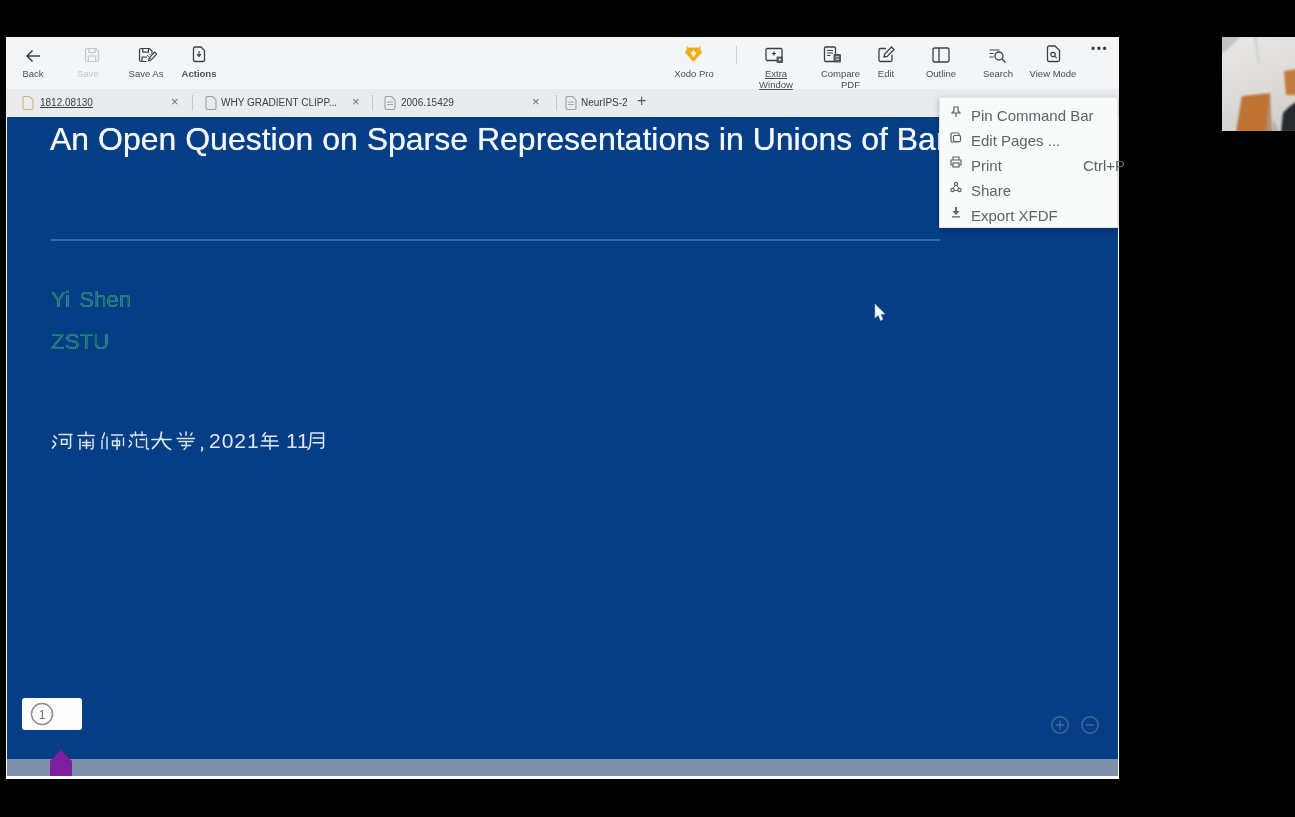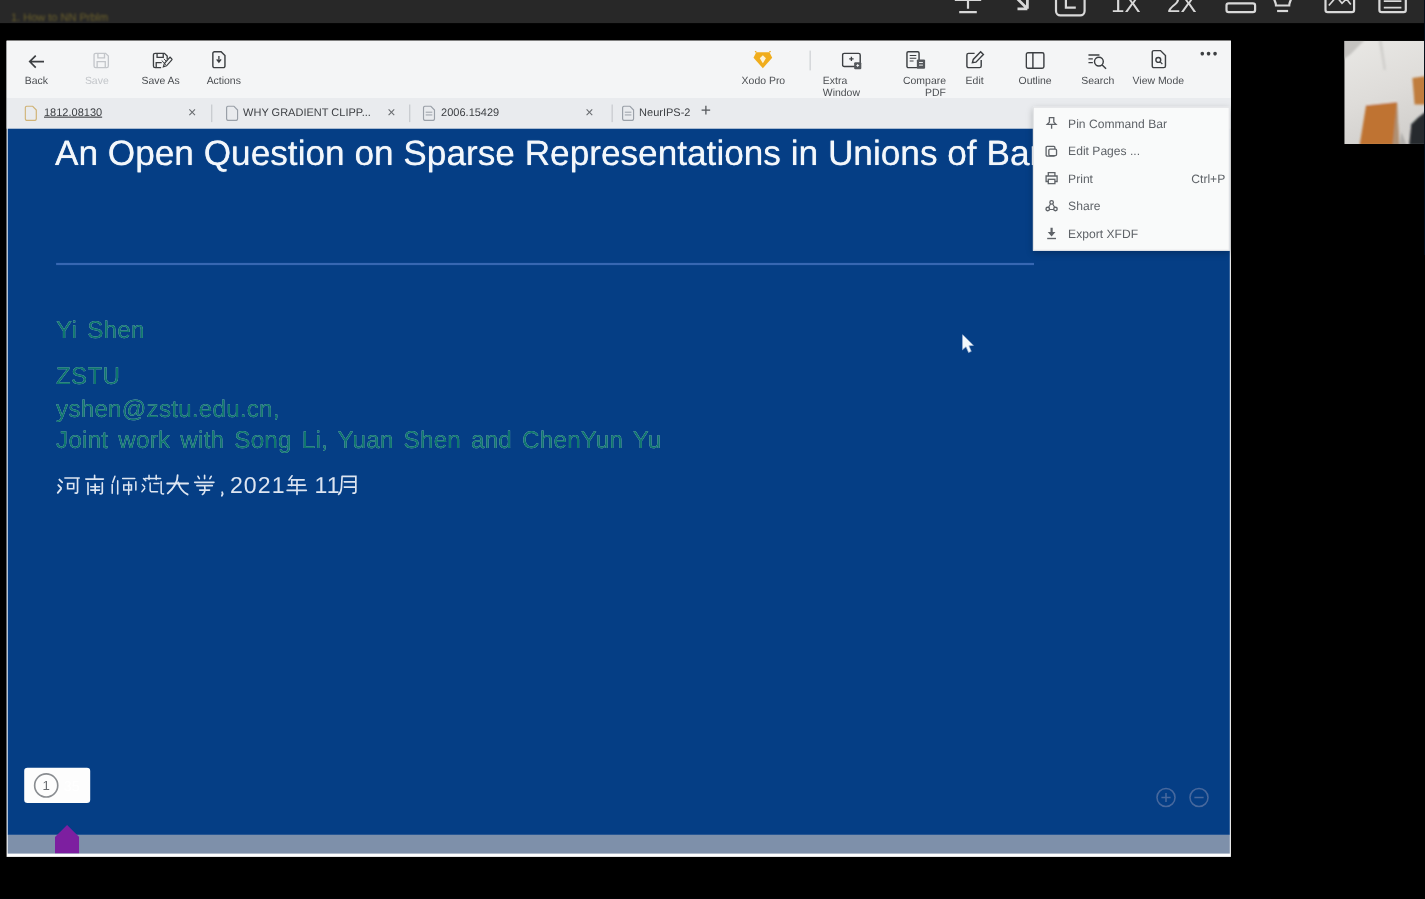--- a/index.html
+++ b/index.html
@@ -5,47 +5,20 @@
   html,body{margin:0;padding:0;background:#000;}
   #stage{position:relative;width:1295px;height:817px;background:#000;overflow:hidden;
          font-family:"Liberation Sans",sans-serif;}
   .abs{position:absolute;}
   .body{left:51px;color:#0f766e;font-size:22px;letter-spacing:0.2px;word-spacing:2.8px;text-shadow:0 0 0.6px #ccd8ea;}
 </style>
 </head>
 <body>
 <div id="stage">
 
-  <div class="abs" style="left:0;top:0;width:1295px;height:21px;background:#282828;overflow:hidden;">
-    <div class="abs" style="left:10px;top:11px;width:240px;height:10px;color:#7a6c2c;font-size:10px;filter:blur(1.2px);opacity:0.85;">1. How to NN Prblm</div>
-    <svg class="abs" style="left:860px;top:-14px;" width="430" height="35" viewBox="0 0 430 35" fill="none" stroke="#d8d8d8" stroke-width="2">
-
-      <path d="M8 14h24M20 14v8M12 25h16"></path>
-
-      <path d="M62 10l12 12M74 22v-9M74 22h-9" stroke-width="2.5"></path>
-
-      <rect x="100" y="2" width="26" height="26" rx="4"></rect>
-      <path d="M109 9v12h9"></path>
-
-      <text x="150" y="25" fill="#d8d8d8" stroke="none" font-size="22" font-family="Liberation Sans">1X</text>
-      <text x="201" y="25" fill="#d8d8d8" stroke="none" font-size="22" font-family="Liberation Sans">2X</text>
-
-      <rect x="255" y="3" width="26" height="10" rx="2"></rect>
-      <rect x="255" y="17" width="26" height="8" rx="2"></rect>
-
-      <path d="M297 5c0 9 3 10 3 14h12c0-4 3-5 3-14z"></path>
-      <path d="M301 24h10"></path>
-
-      <rect x="345" y="1" width="26" height="24" rx="2"></rect>
-      <path d="M348 19l7-8 5 6 4-4 4 5" stroke-width="1.5"></path>
-
-      <rect x="394" y="1" width="24" height="24" rx="2"></rect>
-      <path d="M398 9h16M398 15h16M398 21h16" stroke-width="1.5"></path>
-    </svg>
-  </div>
 
   <div class="abs" style="left:1222px;top:37px;width:73px;height:94px;overflow:hidden;background:#111;">
     <svg width="73" height="94" viewBox="0 0 73 94">
       <defs>
         <linearGradient id="wall" x1="0" y1="0" x2="0.3" y2="1">
           <stop offset="0" stop-color="#e9e8e5"></stop>
             <stop offset="0.6" stop-color="#dedcd9"></stop>
             <stop offset="1" stop-color="#d3d1ce"></stop>
         </linearGradient>
         <filter id="soft" x="-20%" y="-20%" width="140%" height="140%">
@@ -100,37 +73,37 @@
       <path d="M4.8 1.8v3.4h5.6V1.8M4 14.2V10h5"></path>
       <path d="M10.5 13.8l0.9-3L16.6 5l2 2-5.2 5.8z" stroke-width="1.1"></path>
       <path d="M9 8l4 4M11 6.5l2 2" stroke-width="0.9"></path>
     </svg>
     <div class="abs" style="left:124px;top:31px;width:44px;text-align:center;">Save As</div>
 
     <svg class="abs" style="left:192px;top:9px" width="14" height="17" viewBox="0 0 14 17" fill="none" stroke="#3c3f42" stroke-width="1.3">
       <path d="M1.5 2.5A1.5 1.5 0 0 1 3 1h6l3.5 3.5V14a1.5 1.5 0 0 1-1.5 1.5H3A1.5 1.5 0 0 1 1.5 14z"></path>
       <path d="M7 5v5M5 8l2 2.5L9 8" stroke-width="1.2" fill="none"></path>
     </svg>
-    <div class="abs" style="left:179px;top:31px;width:40px;text-align:right;">Actions</div>
+    <div class="abs" style="left:179px;top:31px;width:40px;text-align:center;font-weight:bold;">Actions</div>
 
     <svg class="abs" style="left:684px;top:9px" width="19" height="17" viewBox="0 0 19 17">
       <path d="M3.5 1.5h12l2.5 5-8.5 9.5L1 6.5z" fill="#f0ad1c"></path>
       <path d="M9.5 4.2l2.8 2.8-2.8 4.4-2.8-4.4z" fill="#fdf3d8"></path>
       <path d="M2.5 0.5l1 1M16.5 0.5l-1 1" stroke="#f0ad1c" stroke-width="1.2"></path>
     </svg>
     <div class="abs" style="left:668px;top:31px;width:52px;text-align:center;">Xodo Pro</div>
     <div class="abs" style="left:736px;top:9px;width:1px;height:18px;background:#c9ccd0;"></div>
 
     <svg class="abs" style="left:765px;top:10px" width="19" height="17" viewBox="0 0 19 17" fill="none" stroke="#3c3f42" stroke-width="1.3">
       <rect x="1" y="1.5" width="16" height="12" rx="1.5"></rect>
       <path d="M9 4.5v4M7 6.5h4" stroke-width="1.2"></path>
       <rect x="11.5" y="9.5" width="6.5" height="6.5" rx="1" fill="#55585c" stroke="none"></rect>
       <path d="M13.5 12.5h2.5M14.7 11.3v2.5" stroke="#f4f5f6" stroke-width="0.9"></path>
     </svg>
-    <div class="abs" style="left:748px;top:31px;width:56px;">Extra<br>Window</div>
+    <div class="abs" style="left:748px;top:31px;width:56px;text-align:center;text-decoration:underline;">Extra<br>Window</div>
 
     <svg class="abs" style="left:823px;top:9px" width="19" height="18" viewBox="0 0 19 18" fill="none" stroke="#3c3f42" stroke-width="1.3">
       <rect x="1.5" y="1" width="11" height="14.5" rx="1.2"></rect>
       <path d="M4 4.5h6M4 7h6M4 9.5h3.5" stroke-width="1"></path>
       <rect x="10.5" y="8" width="7.5" height="8.5" rx="1" fill="#55585c" stroke="none"></rect>
       <path d="M12.5 10.8h3.5M12.5 13.2h3.5" stroke="#f4f5f6" stroke-width="0.9"></path>
     </svg>
     <div class="abs" style="left:804px;top:31px;width:56px;text-align:right;">Compare<br>PDF</div>
 
     <svg class="abs" style="left:877px;top:8px" width="19" height="19" viewBox="0 0 19 19" fill="none" stroke="#3c3f42" stroke-width="1.3">
@@ -191,22 +164,20 @@
     </svg>
     <div class="abs" style="left:581px;top:8px;">NeurIPS-2</div>
     <div class="abs" style="left:637px;top:3px;font-size:16px;color:#55585c;">+</div>
   </div>
 
   <div class="abs" style="left:0;top:0;width:1295px;height:817px;pointer-events:none;">
     <div class="abs" style="left:50px;top:121px;width:1000px;color:#f3f7fb;font-size:32px;white-space:nowrap;text-shadow:0 0 0.7px #e8eef8;">An Open Question on Sparse Representations in Unions of Banach</div>
     <div class="abs" style="left:51px;top:239px;width:889px;height:1.5px;background:#3767b2;"></div>
     <div class="abs body" style="top:287px;">Yi Shen</div>
     <div class="abs body" style="top:329px;">ZSTU</div>
-    <div class="abs body" style="top:359px;">yshen@zstu.edu.cn,</div>
-    <div class="abs body" style="top:387px;">Joint work with Song Li, Yuan Shen and ChenYun Yu</div>
 
     <svg class="abs" style="left:51px;top:430px;" width="290" height="22" viewBox="0 0 290 22" fill="none" stroke="#dde5f1" stroke-width="1.7" stroke-linecap="round">
       <g>
 
         <path d="M3 6l2.5 2.5M2 11l2.5 2.5M1.5 18l3-3.5"></path>
         <path d="M8 4.5h13M19.5 4.5v12.5q0 1.6-2.2 1.2M10.5 9.5h5.5v4.8h-5.5z" stroke-width="1.5"></path>
 
         <path d="M35 2v3.2M27 5.5h16M29 9v10.5M42 9v8.5q0 1.7-2 1.4M31.5 12.5h8M35.5 10v8.5M31.5 15.5h8" stroke-width="1.5"></path>
 
         <path d="M53.5 3l-2 5.5M51 10.5v8M56 7v12M60.5 5h11M66 8v11.5M61.5 11h7v4.5h-7zM72.5 8v7.5" stroke-width="1.4"></path>
@@ -239,21 +210,21 @@
     <div class="abs" style="left:58px;top:707px;color:#ffffff;font-size:13px;">35</div>
 
     <svg class="abs" style="left:1050px;top:715px;" width="50" height="20" viewBox="0 0 50 20" fill="none" stroke="#47689d" stroke-width="1.4">
       <circle cx="10" cy="10" r="8.2"></circle>
         <path d="M5.8 10h8.4M10 5.8v8.4"></path>
       <circle cx="40" cy="10" r="8.2"></circle>
         <path d="M35.8 10h8.4"></path>
     </svg>
   </div>
 
-  <div class="abs" id="menu" style="left:939px;top:97px;width:179px;height:131px;background:#f9fafa;border:1px solid #e3e4e6;box-shadow:0 2px 6px rgba(0,0,0,0.25);box-sizing:border-box;font-size:11px;color:#5f6368;">
+  <div class="abs" id="menu" style="left:939px;top:97px;width:179px;height:131px;background:#f9fafa;border:1px solid #e3e4e6;box-shadow:0 2px 6px rgba(0,0,0,0.25);box-sizing:border-box;font-size:15px;color:#5f6368;">
     <svg class="abs" style="left:10px;top:8px" width="12" height="12" viewBox="0 0 12 12" fill="none" stroke="#5f6368" stroke-width="1.2">
       <path d="M4 1h4v4l2 2H2l2-2zM6 7v4"></path>
     </svg>
     <div class="abs" style="left:31px;top:9px;">Pin Command Bar</div>
     <svg class="abs" style="left:10px;top:33px" width="12" height="12" viewBox="0 0 12 12" fill="none" stroke="#5f6368" stroke-width="1.2">
       <rect x="1" y="2" width="8" height="9" rx="1"></rect>
         <rect x="3.5" y="4.5" width="7" height="6" rx="1" fill="#f9fafa"></rect>
     </svg>
     <div class="abs" style="left:31px;top:34px;">Edit Pages ...</div>
     <svg class="abs" style="left:10px;top:58px" width="12" height="12" viewBox="0 0 12 12" fill="none" stroke="#5f6368" stroke-width="1.2">

